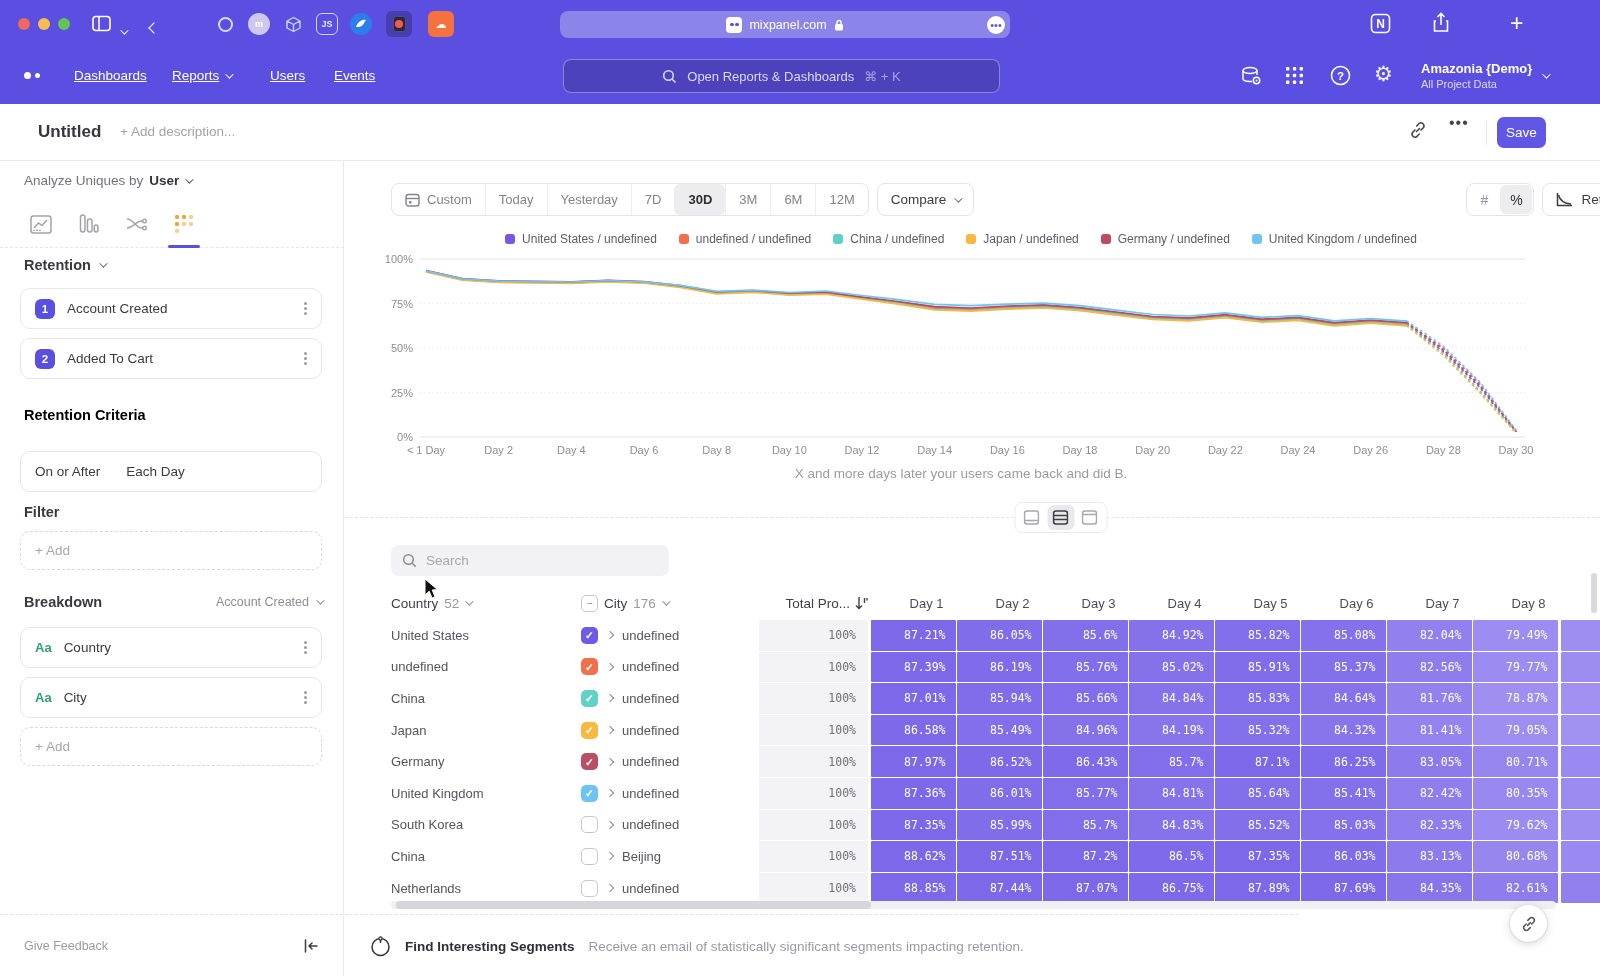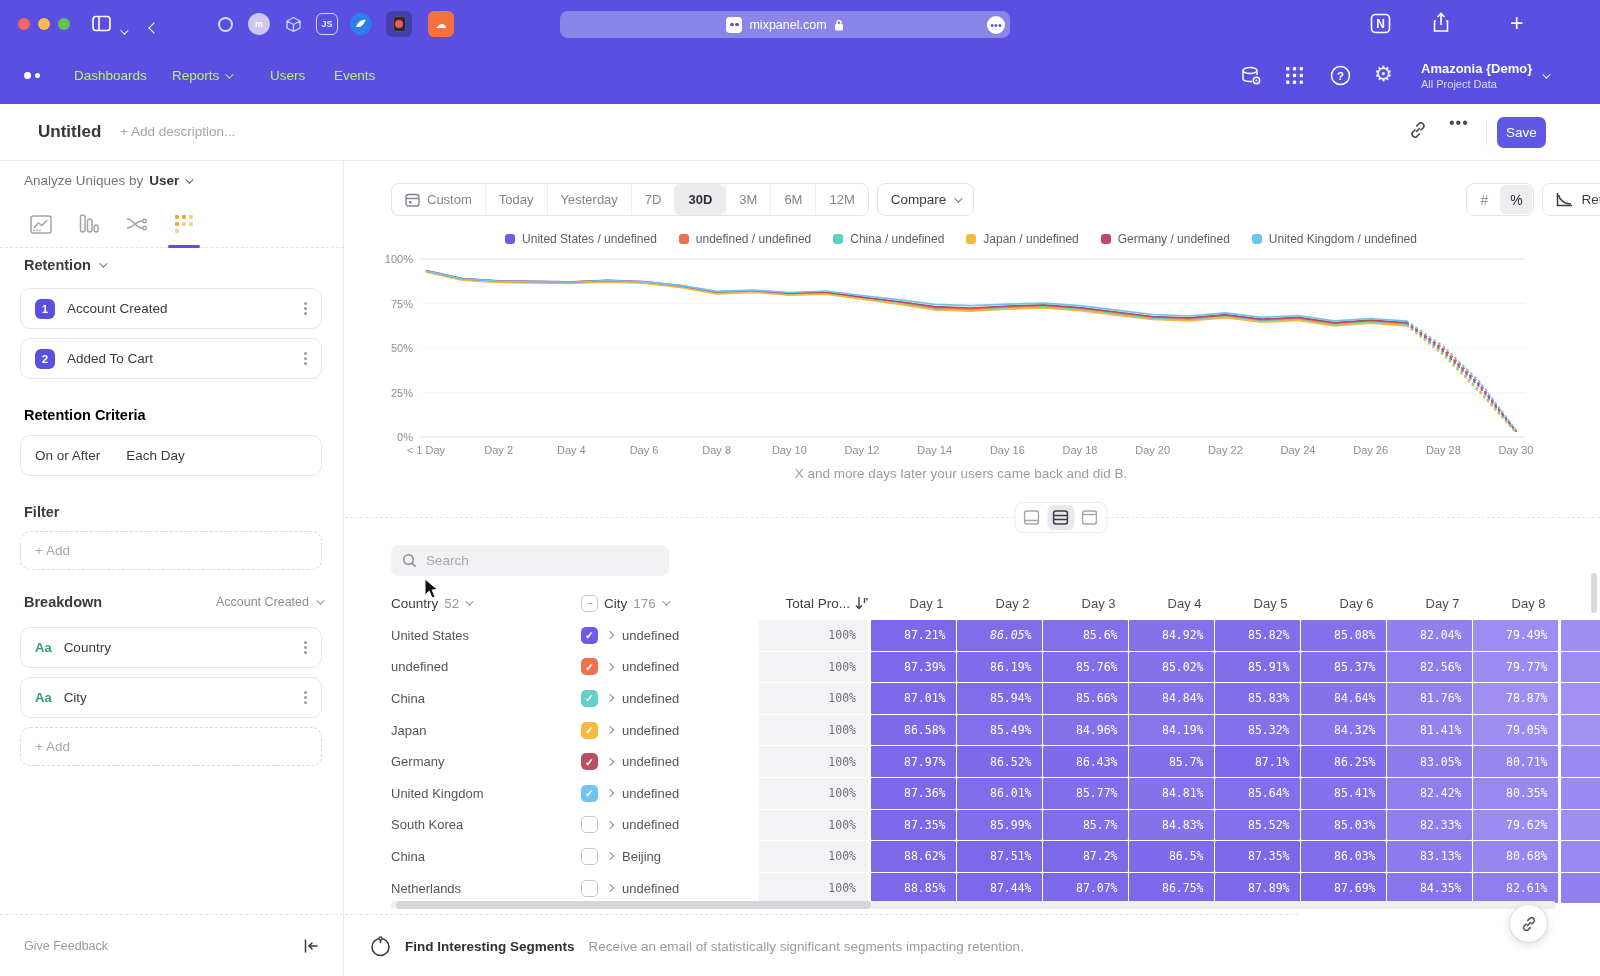--- a/index.html
+++ b/index.html
@@ -18,21 +18,21 @@
   .favicon { width:16px; height:16px; border-radius:4px; background:#fff; display:flex; align-items:center;
     justify-content:center; gap:1.5px; }
   .favicon i { width:3.5px; height:3.5px; border-radius:50%; background:#5a4fe0; }
   #pill-more { position:absolute; right:5px; top:4.5px; width:18px; height:18px; border-radius:50%;
     background:#fff; color:#5a4fe0; font-size:11px; display:flex; align-items:center; justify-content:center; }
   .ext { width:22px; height:22px; border-radius:6px; display:flex; align-items:center; justify-content:center;
     font-size:9px; color:#fff; }
 
   
   #nav { position:absolute; left:0; top:48px; width:1600px; height:56px; background:#5a4fe0; }
-  .nav-link { color:#bef264; font-size:13.5px; font-weight:500; display:flex; align-items:center; gap:6px; }
+  .nav-link { color:#ffffff; font-size:13.5px; font-weight:500; display:flex; align-items:center; gap:6px;text-decoration:underline; }
   #nav-search { position:absolute; left:563px; top:11px; width:437px; height:34px; border-radius:8px;
     background:rgba(0,0,0,.16); border:1px solid rgba(255,255,255,.35); display:flex; align-items:center;
     justify-content:center; gap:10px; color:rgba(255,255,255,.8); font-size:13px; }
   .chev { display:inline-block; width:6px; height:6px; border-right:1.5px solid currentColor;
     border-bottom:1.5px solid currentColor; transform:rotate(45deg) translateY(-2px); }
   .chev-r { display:inline-block; width:6px; height:6px; border-right:1.5px solid currentColor;
     border-bottom:1.5px solid currentColor; transform:rotate(-45deg); }
 
   
   #rheader { position:absolute; left:0; top:104px; width:1600px; height:57px; background:#fff;
@@ -201,20 +201,28 @@
         <span>Reports</span>
         <span class="chev"></span>
       </span>
     <span class="nav-link abs" style="left:270px;top:20px">
         <span>Users</span>
       </span>
     <span class="nav-link abs" style="left:334px;top:20px">
         <span>Events</span>
       </span>
 
+    <div id="nav-search">
+      <svg width="15" height="15" viewBox="0 0 15 15">
+          <circle cx="6.5" cy="6.5" r="4.8" fill="none" stroke="rgba(255,255,255,.8)" stroke-width="1.6"></circle>
+          <line x1="10.2" y1="10.2" x2="13.5" y2="13.5" stroke="rgba(255,255,255,.8)" stroke-width="1.6"></line>
+        </svg>
+      <span>Open Reports &amp; Dashboards</span>
+      <span style="color:rgba(255,255,255,.5)">⌘ + K</span>
+    </div>
 
     <span class="abs chrome-ic" style="left:1240px;top:17px">
       <svg width="22" height="22" viewBox="0 0 22 22">
           <ellipse cx="10" cy="5.5" rx="7" ry="3" fill="none" stroke="#fff" stroke-width="1.5"></ellipse>
           <path d="M3 5.5v8c0 1.7 3.1 3 7 3 .7 0 1.4 0 2-.1 M17 5.5V10" fill="none" stroke="#fff" stroke-width="1.5"></path>
           <circle cx="16.5" cy="15.5" r="3.2" fill="none" stroke="#fff" stroke-width="1.5"></circle>
           <circle cx="16.5" cy="15.5" r="1" fill="#fff"></circle>
         </svg>
     </span>
     <span class="abs chrome-ic" style="left:1285px;top:18px">
@@ -328,21 +336,21 @@
       <span class="badge">2</span>
       <span style="font-size:13.5px;color:#3a3a42">Added To Cart</span>
       <span class="kebab">
           <i></i>
           <i></i>
           <i></i>
         </span>
     </div>
 
     <div class="abs sb-h" style="left:24px;top:246px;color:#000000">Retention Criteria</div>
-    <div class="card" style="top:274px;gap:26px">
+    <div class="card" style="top:290px;gap:26px">
       <span style="font-size:13.5px;color:#3a3a42">On or After</span>
       <span style="font-size:13.5px;color:#3a3a42">Each Day</span>
     </div>
 
     <div class="abs sb-h" style="left:24px;top:343px">Filter</div>
     <div class="dashed-add" style="top:370px">
         <span>+ Add</span>
       </div>
 
     <div class="abs" style="left:24px;top:433px;width:298px;display:flex;justify-content:space-between;align-items:center">
@@ -566,21 +574,21 @@
     <div id="rows">
         <div class="t-row">
           <div class="c-country">United States</div>
           <div class="c-city">
             <span class="cb" style="background: rgb(109, 90, 230);">✓</span>
             <span class="chev-r" style="color: rgb(138, 138, 146);"></span>
             <span>undefined</span>
           </div>
           <div class="c-total">100%</div>
           <div class="c-day" style="background: rgb(124, 104, 233);">87.21%</div>
-          <div class="c-day" style="background: rgb(128, 109, 234); font-style: italic;">86.05%</div>
+          <div class="c-day" style="background: rgb(128, 109, 234);">86.05%</div>
           <div class="c-day" style="background: rgb(130, 111, 234);">85.6%</div>
           <div class="c-day" style="background: rgb(133, 114, 235);">84.92%</div>
           <div class="c-day" style="background: rgb(129, 110, 234);">85.82%</div>
           <div class="c-day" style="background: rgb(132, 113, 235);">85.08%</div>
           <div class="c-day" style="background: rgb(146, 128, 238);">82.04%</div>
           <div class="c-day" style="background: rgb(157, 140, 241);">79.49%</div>
           <div class="c-sliver" style="background: rgb(159, 142, 241);"></div>
         </div>
         <div class="t-row">
           <div class="c-country">undefined</div>

